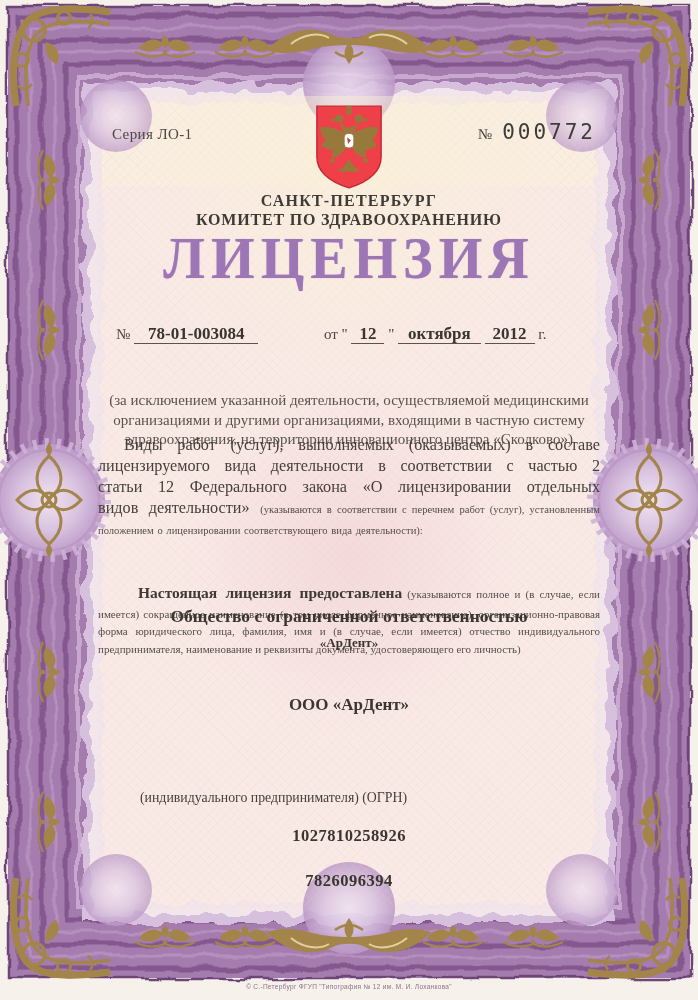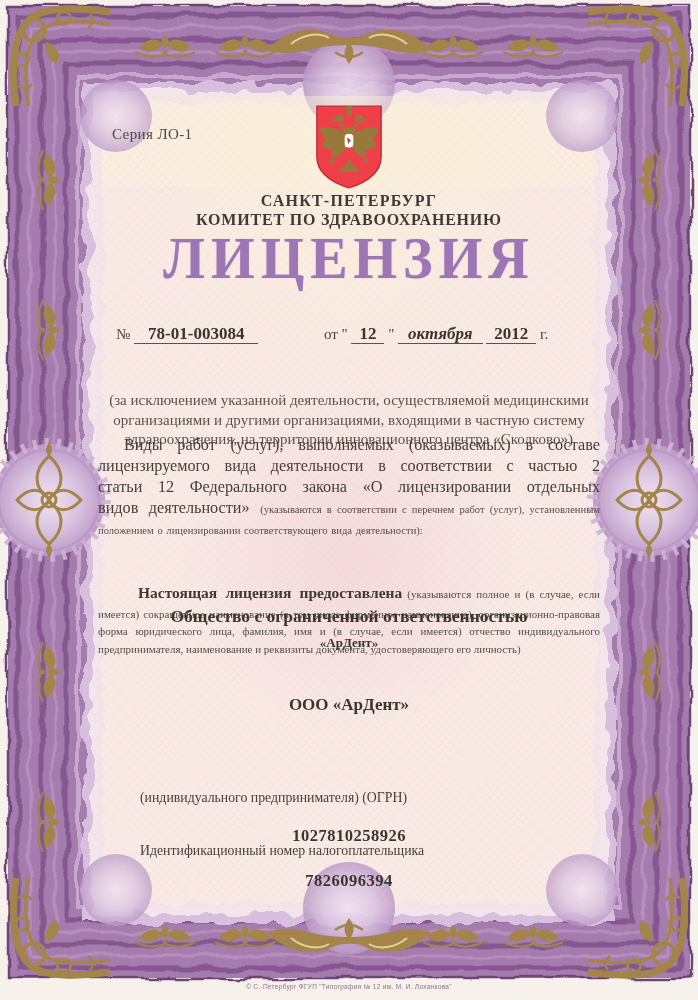--- a/index.html
+++ b/index.html
@@ -26,21 +26,21 @@
           font-size:21px;letter-spacing:3px;color:#3e3c38;}
   .crest{left:219px;top:12px;width:72px;height:86px;}
 
   .auth1{top:100px;font-weight:bold;font-size:16px;letter-spacing:1.2px;color:#3e3a35;}
   .auth2{top:119px;font-weight:bold;font-size:16px;letter-spacing:.8px;color:#3e3a35;}
   .title{top:134px;font-weight:bold;font-size:56px;letter-spacing:6px;color:#9d76b6;
          text-shadow:0 0 1px rgba(183,148,204,.8);transform:scaleY(1.04);}
 
   .numrow{left:22px;top:232px;width:468px;font-size:15px;color:#4b443f;white-space:nowrap;}
   .uval{font-weight:bold;font-size:17px;border-bottom:1.5px solid #5a534d;color:#39352f;}
-  .pad14{padding:0 14px;} .pad8{padding:0 8px;} .pad10{padding:0 10px;font-style:italic;}
+  .pad14{padding:0 14px;} .pad8{padding:0 8px;} .pad10{padding:0 10px;}
   .numrow .gap{display:inline-block;width:58px;}
 
   .acthead{top:280px;font-weight:bold;font-size:15.5px;color:#3e3a35;letter-spacing:.2px;}
   .actnote{top:299px;left:8px;width:494px;text-align:center;font-size:15px;line-height:1.3;color:#5a524c;}
 
   .works{left:4px;top:327px;width:502px;text-align:justify;font-size:16.2px;line-height:1.3;
          word-spacing:5px;color:#46403a;text-indent:26px;}
   .smallnote{font-size:10.6px;word-spacing:1px;color:#554e48;line-height:1.5;}
 
   .attach{top:412px;font-weight:bold;font-size:15.5px;color:#3e3a35;}
@@ -183,20 +183,23 @@
     <use href="#ks" transform="translate(649,180) rotate(-90)"></use>
     <use href="#ks" transform="translate(649,330) rotate(-90)"></use>
     <use href="#ks" transform="translate(649,672) rotate(-90)"></use>
     <use href="#ks" transform="translate(649,822) rotate(-90)"></use>
   </svg>
 
   <div class="content">
 
     <div class="abs series">Серия ЛО-1</div>
 
+    <div class="abs serialwrap">
+      <span class="serial-no-sign">№</span><span class="serial">000772</span>
+    </div>
 
     <svg class="abs crest" viewBox="0 0 74 88" aria-hidden="true">
       <path d="M4,2 h66 v52 c0,16 -14,26 -33,32 C18,80 4,70 4,54 Z" fill="#ef4049" stroke="#c22b35" stroke-width="1.5"></path>
       <g fill="#97793c">
         <path d="M34,2 h6 v3 h-6 z"></path>
           <circle cx="37" cy="8" r="3"></circle>
         <circle cx="27" cy="15" r="4.2"></circle>
           <circle cx="47" cy="15" r="4.2"></circle>
         <path d="M23,14 l-6,2 5,2.5 z"></path>
           <path d="M51,14 l6,2 -5,2.5 z"></path>
@@ -237,18 +240,17 @@
     <div class="abs ctr org1">Общество с ограниченной ответственностью</div>
     <div class="abs ctr org2">«АрДент»</div>
     <div class="abs ctr orgshort">ООО «АрДент»</div>
 
     <div class="abs ogrnlbl">
       <br>
       <span>(индивидуального предпринимателя) (ОГРН)</span>
     </div>
     <div class="abs ctr ogrnval">1027810258926</div>
 
-    <div class="abs innlbl">Идентификационный номер налогоплательщика</div>
     <div class="abs ctr innval">7826096394</div>
   </div>
 
   <div class="printer">© С.-Петербург ФГУП "Типография № 12 им. М. И. Лоханкова"</div>
 </div>
 
 </body></html>

